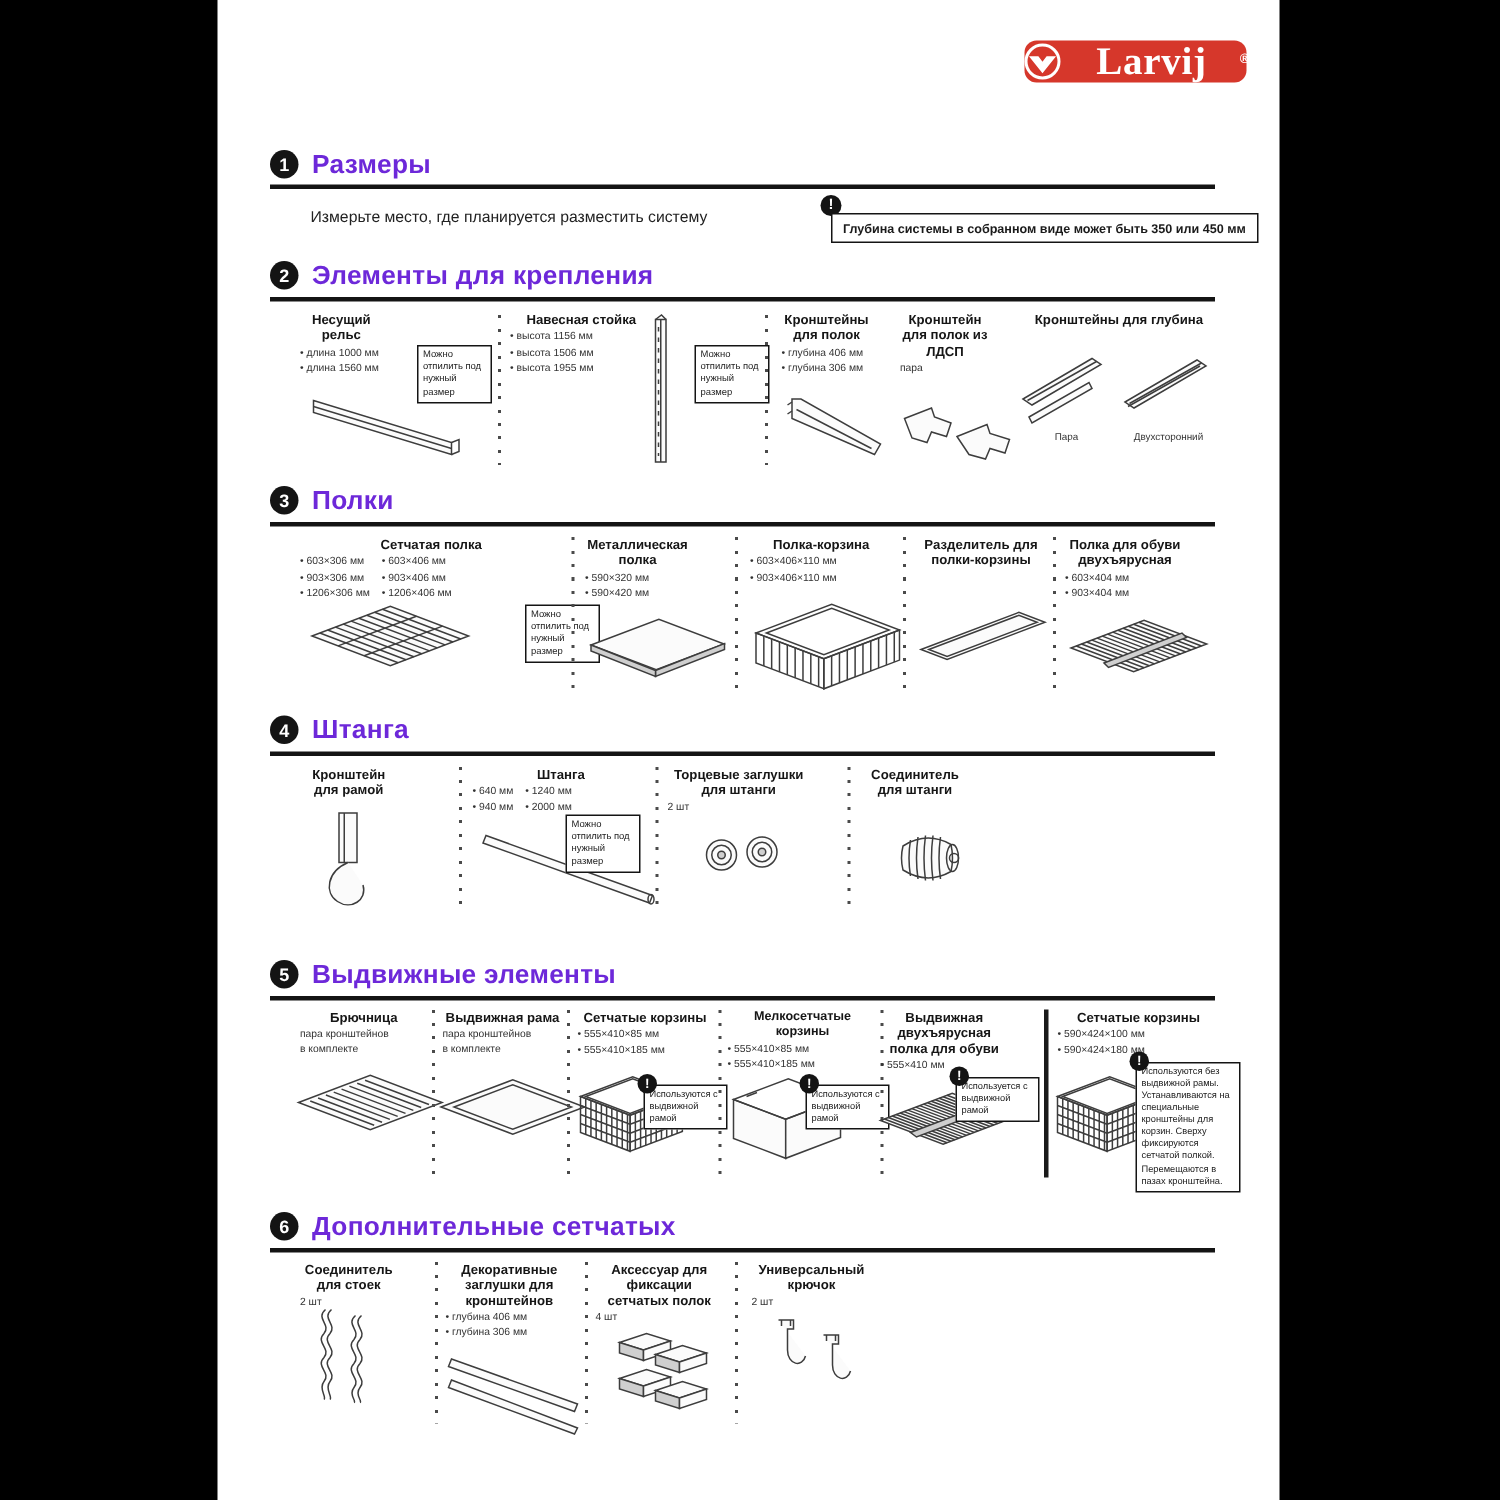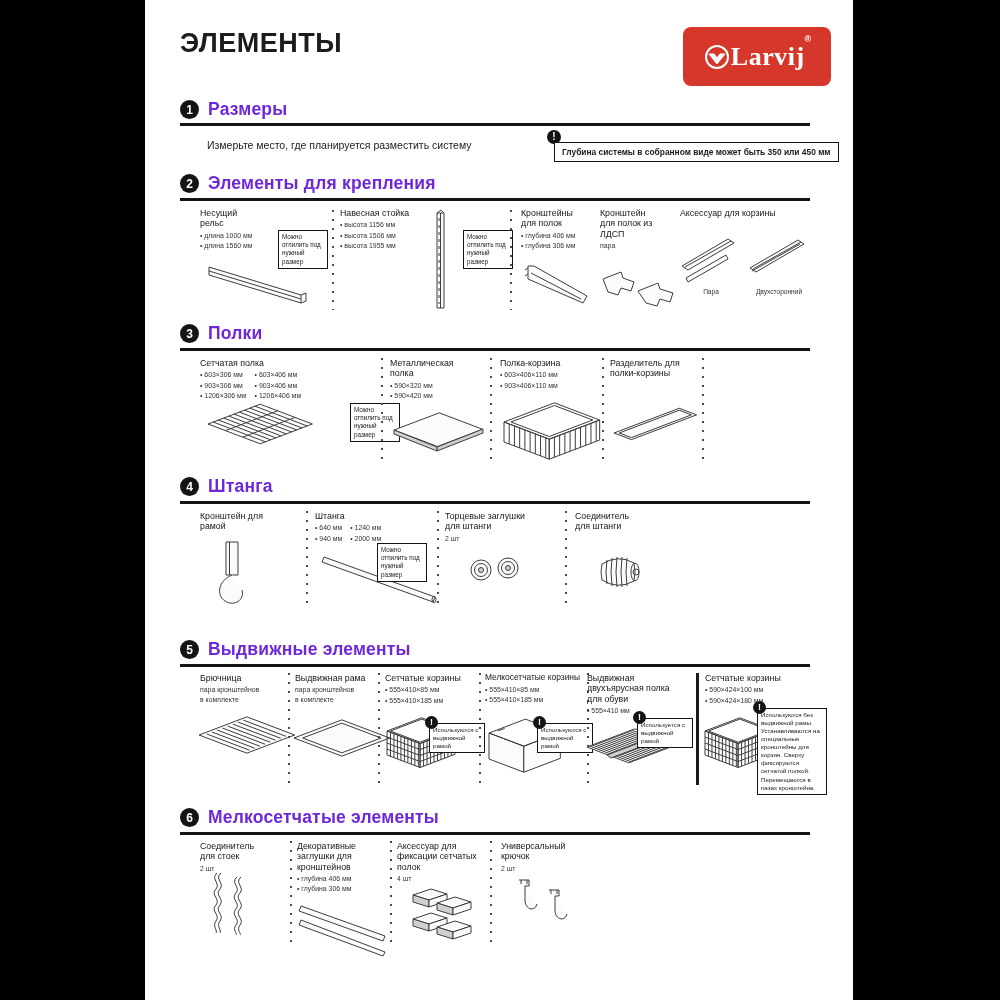--- a/index.html
+++ b/index.html
@@ -3,34 +3,34 @@
 <meta charset="utf-8">
 <style>
   html,body{margin:0;padding:0;}
   body{width:1000px;height:1000px;background:#000;font-family:"Liberation Sans",sans-serif;color:#1a1a1a;}
   .stage{position:relative;width:1000px;height:1000px;background:#000;overflow:hidden;}
   .page{position:absolute;left:145px;top:0;width:708px;height:1000px;background:#ffffff;overflow:hidden;}
   .abs{position:absolute;}
 
   .page-title{position:absolute;left:35px;top:28px;font-size:27px;font-weight:800;letter-spacing:.5px;color:#1c1c1c;}
 
-  .logo{position:absolute;left:538px;top:27px;width:148px;height:59px;background:#d6372b;border-radius:8px;
-        display:flex;align-items:center;justify-content:center;gap:0;}
+  .logo{position:absolute;left:538px;top:27px;width:148px;height:28px;background:#d6372b;border-radius:8px;
+        display:flex;align-items:center;justify-content:center;gap:22px;}
   .logo-text{color:#fff;font-family:"Liberation Serif",serif;font-weight:bold;font-size:26px;letter-spacing:.5px;}
   .logo-reg{color:#fff;font-size:9px;font-weight:bold;align-self:flex-start;margin-top:7px;}
 
   .sec-head{position:absolute;left:35px;display:flex;align-items:center;gap:9px;}
   .badge{width:19px;height:19px;border-radius:50%;background:#141414;color:#fff;font-size:12px;font-weight:bold;
          display:flex;align-items:center;justify-content:center;}
   .sec-title{font-size:17.5px;font-weight:800;color:#6d28d9;letter-spacing:.2px;}
   .rule{position:absolute;left:35px;width:630px;height:3px;background:#141414;}
 
   .row{position:absolute;left:0;width:708px;}
   .col{position:absolute;top:0;}
-  .item-name{font-size:8.8px;font-weight:normal;line-height:1.18;color:#161616;margin-bottom:2px;}
+  .item-name{font-size:8.8px;font-weight:bold;line-height:1.18;color:#161616;margin-bottom:2px;text-align:center;}
   .spec{font-size:6.9px;line-height:1.5;color:#333;white-space:nowrap;}
   .spec::before{content:"• ";}
   .qty{font-size:6.9px;line-height:1.35;color:#333;}
   .speccols{display:flex;gap:8px;}
   .caption{font-size:6.6px;color:#333;text-align:center;}
 
   .cutbox{position:absolute;border:1.5px solid #141414;background:#fff;padding:2px 3px;font-size:6.3px;line-height:1.3;width:42px;color:#222;}
   .notebox{position:absolute;border:1.5px solid #141414;background:#fff;padding:2px 3px;font-size:6.2px;line-height:1.3;color:#222;}
   .bang{position:absolute;width:13px;height:13px;border-radius:50%;background:#141414;color:#fff;font-size:9px;font-weight:bold;
         text-align:center;line-height:13px;}
@@ -46,21 +46,20 @@
   .ico .f{fill:#fbfbfb;}
   .ico .df{fill:#cfcfcf;}
   svg{overflow:visible;display:block;}
 </style>
 </head>
 <body>
 
 <div class="stage">
 <div class="page">
 
-  <div class="page-title">ЭЛЕМЕНТЫ</div>
 
   <div class="logo">
     <svg width="28" height="28" viewBox="0 0 28 28" class="ico">
       <circle cx="14" cy="14" r="11" style="stroke:#fff;stroke-width:2"></circle>
       <path d="M6 11 L14 21 L22 11 L17 11 L14 15 L11 11 Z" style="stroke:#fff;fill:#fff;stroke-width:1"></path>
     </svg>
     <span class="logo-text">Larvij</span>
     <span class="logo-reg">®</span>
   </div>
 
@@ -122,21 +121,21 @@
     <div class="col" style="left:455px;width:80px">
       <div class="item-name" style="width:60px">Кронштейн для полок из ЛДСП</div>
       <div class="qty">пара</div>
       <svg class="ico abs" style="left:0;top:55px" width="80" height="50" viewBox="0 0 80 50">
         <path class="f" d="M3 16 L21 9 L23 15 L34 19 L31 28 L21 25 L18 32 L8 29 Z"></path>
         <path class="f" d="M38 28 L58 20 L60 26 L73 30 L70 39 L60 36 L57 43 L46 40 Z"></path>
       </svg>
     </div>
 
     <div class="col" style="left:535px;width:132px">
-      <div class="item-name">Аксессуар для корзины</div>
+      <div class="item-name">Кронштейны для глубина</div>
       <div class="abs" style="left:0;top:28px;width:62px">
         <svg class="ico" width="62" height="52" viewBox="0 0 62 52">
           <polygon class="f" points="2,30 48,3 54,7 8,34"></polygon>
           <line x1="5" y1="31" x2="51" y2="5"></line>
           <polygon class="f" points="6,42 46,19 48,23 8,46"></polygon>
         </svg>
         <div class="caption">Пара</div>
       </div>
       <div class="abs" style="left:68px;top:28px;width:62px">
         <svg class="ico" width="62" height="52" viewBox="0 0 62 52">
@@ -220,20 +219,32 @@
       <div class="item-name">Разделитель для полки-корзины</div>
       <svg class="ico abs" style="left:0;top:45px" width="90" height="58" viewBox="0 0 90 58">
         <g transform="matrix(0.87,-0.33,0.87,0.33,4,30)">
               <rect class="f" width="75" height="20"></rect>
               <rect x="3" y="3" width="69" height="14"></rect>
             </g>
       </svg>
     </div>
     <div class="vsep" style="left:557px;top:0;height:108px"></div>
 
+    <div class="col" style="left:565px;width:100px">
+      <div class="item-name" style="width:80px">Полка для обуви двухъярусная</div>
+      <div class="spec">603×404 мм</div>
+      <div class="spec">903×404 мм</div>
+      <svg class="ico abs" style="left:0;top:48px" width="105" height="58" viewBox="0 0 105 58">
+        <g transform="matrix(0.87,-0.33,0.87,0.33,4,26)">
+          <rect class="f" width="56" height="48"></rect>
+          <path d="M4 0V48 M8 0V48 M12 0V48 M16 0V48 M20 0V48 M24 0V48 M28 0V48 M32 0V48 M36 0V48 M40 0V48 M44 0V48 M48 0V48 M52 0V48"></path>
+        </g>
+        <polygon class="df" points="26,36 78,16 81,19 29,39"></polygon>
+      </svg>
+    </div>
   </div>
 
   <div class="sec-head" style="top:476px">
     <div class="badge">4</div>
     <div class="sec-title">Штанга</div>
   </div>
   <div class="rule" style="top:501px"></div>
 
   <div class="row" style="top:511px;height:100px">
     <div class="col" style="left:55px;width:95px">
@@ -399,21 +410,21 @@
               <rect x="2" y="2" width="36" height="34"></rect>
             </g>
       </svg>
       <div class="notebox" style="left:52px;top:35px;width:62px">Используются без выдвижной рамы. Устанавливаются на специальные кронштейны для корзин. Сверху фиксируются сетчатой полкой. Перемещаются в пазах кронштейна.</div>
       <div class="bang" style="left:48px;top:28px">!</div>
     </div>
   </div>
 
   <div class="sec-head" style="top:807px">
     <div class="badge">6</div>
-    <div class="sec-title">Мелкосетчатые элементы</div>
+    <div class="sec-title">Дополнительные сетчатых</div>
   </div>
   <div class="rule" style="top:832px"></div>
 
   <div class="row" style="top:841px;height:115px">
     <div class="col" style="left:55px;width:85px">
       <div class="item-name" style="width:65px">Соединитель для стоек</div>
       <div class="qty">2 шт</div>
       <svg class="ico abs" style="left:5px;top:30px" width="50" height="64" viewBox="0 0 50 64">
         <path d="M12 2 C5 8 16 12 11 18 C5 24 16 28 11 34 C5 40 16 44 11 50 C7 55 13 60 11 62"></path>
         <path d="M16 2 C9 8 20 12 15 18 C9 24 20 28 15 34 C9 40 20 44 15 50 C11 55 17 60 15 62"></path>

